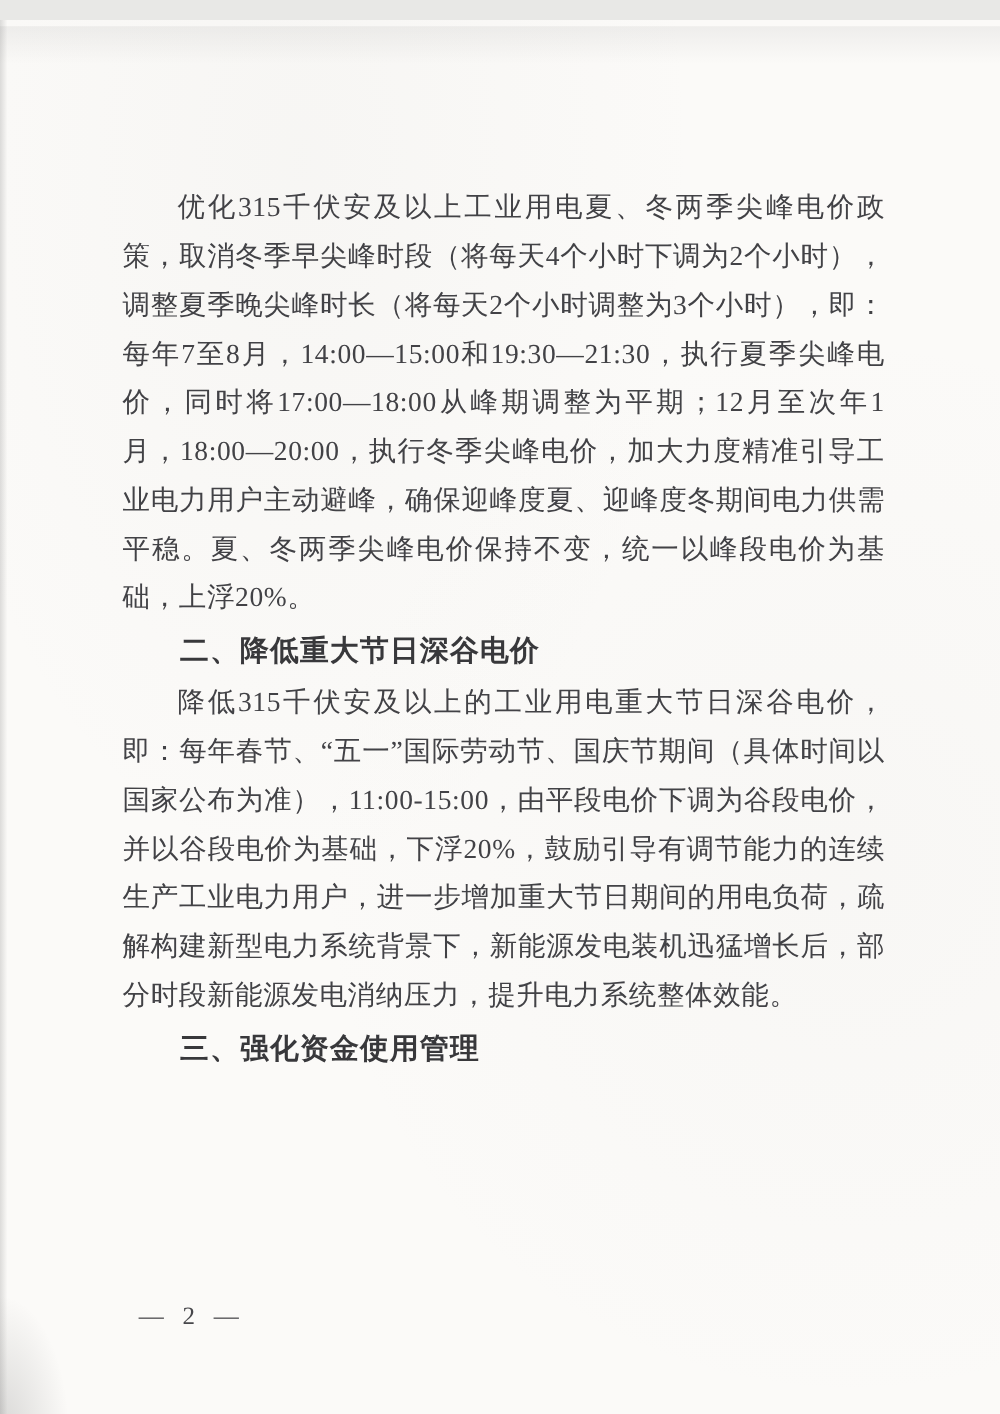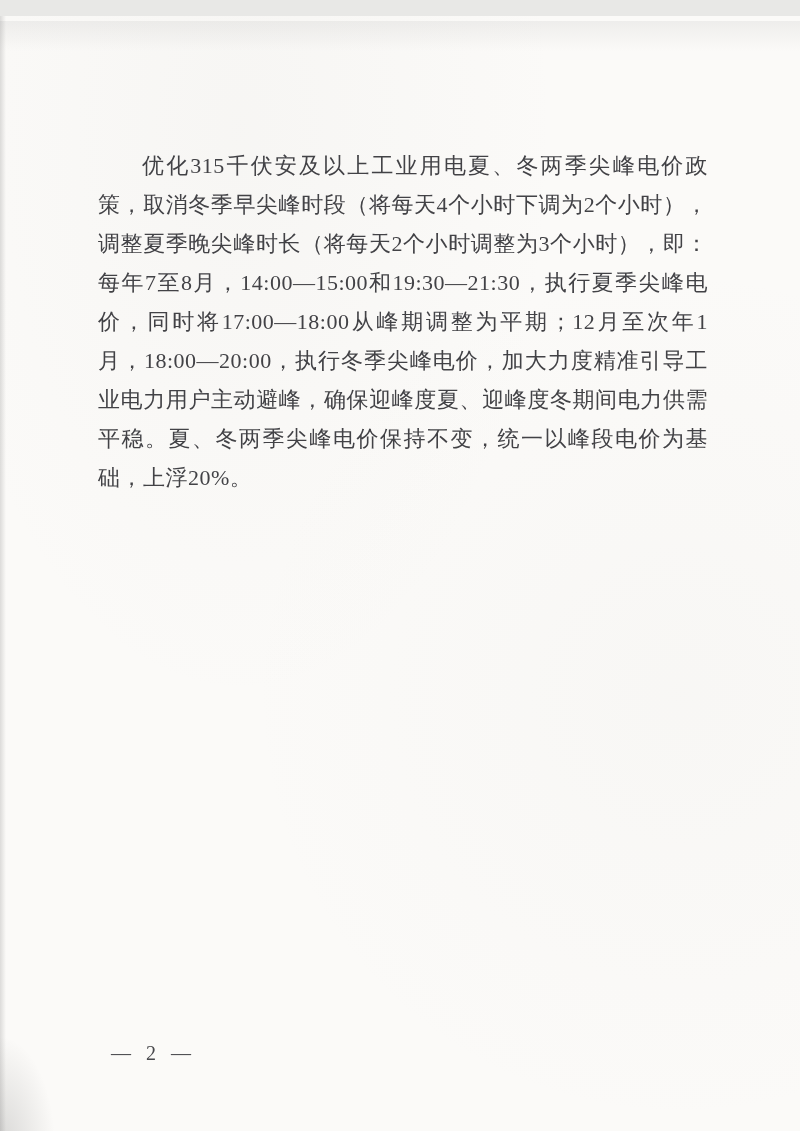--- a/index.html
+++ b/index.html
@@ -88,19 +88,22 @@
 
 <div class="page">
   <div class="scan-grain"></div>
   <div class="scan-edge-top"></div>
   <div class="scan-edge-left"></div>
   <div class="scan-corner-bl"></div>
 
   <div class="content">
     <p class="body-para">优化315千伏安及以上工业用电夏、冬两季尖峰电价政策，取消冬季早尖峰时段（将每天4个小时下调为2个小时），调整夏季晚尖峰时长（将每天2个小时调整为3个小时），即：每年7至8月，14:00—15:00和19:30—21:30，执行夏季尖峰电价，同时将17:00—18:00从峰期调整为平期；12月至次年1月，18:00—20:00，执行冬季尖峰电价，加大力度精准引导工业电力用户主动避峰，确保迎峰度夏、迎峰度冬期间电力供需平稳。夏、冬两季尖峰电价保持不变，统一以峰段电价为基础，上浮20%。</p>
 
+    <h2 class="section-heading">二、降低重大节日深谷电价</h2>
 
+    <p class="body-para">降低315千伏安及以上的工业用电重大节日深谷电价，即：每年春节、“五一”国际劳动节、国庆节期间（具体时间以国家公布为准），11:00-15:00，由平段电价下调为谷段电价，并以谷段电价为基础，下浮20%，鼓励引导有调节能力的连续生产工业电力用户，进一步增加重大节日期间的用电负荷，疏解构建新型电力系统背景下，新能源发电装机迅猛增长后，部分时段新能源发电消纳压力，提升电力系统整体效能。</p>
 
+    <h2 class="section-heading">三、强化资金使用管理</h2>
 
   </div>
 
   <div class="page-number">— 2 —</div>
 </div>
 
 </body></html>

